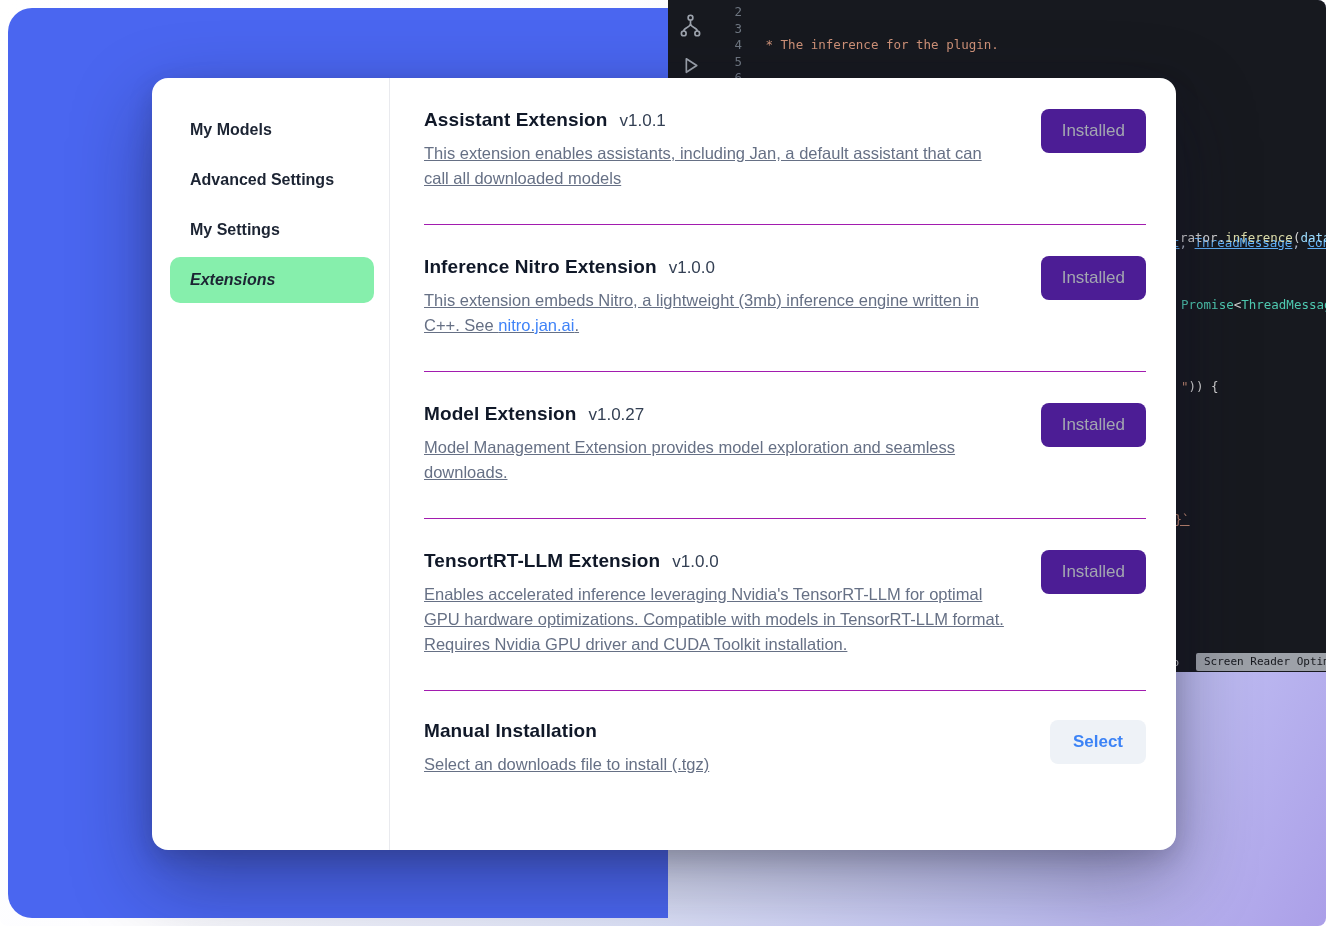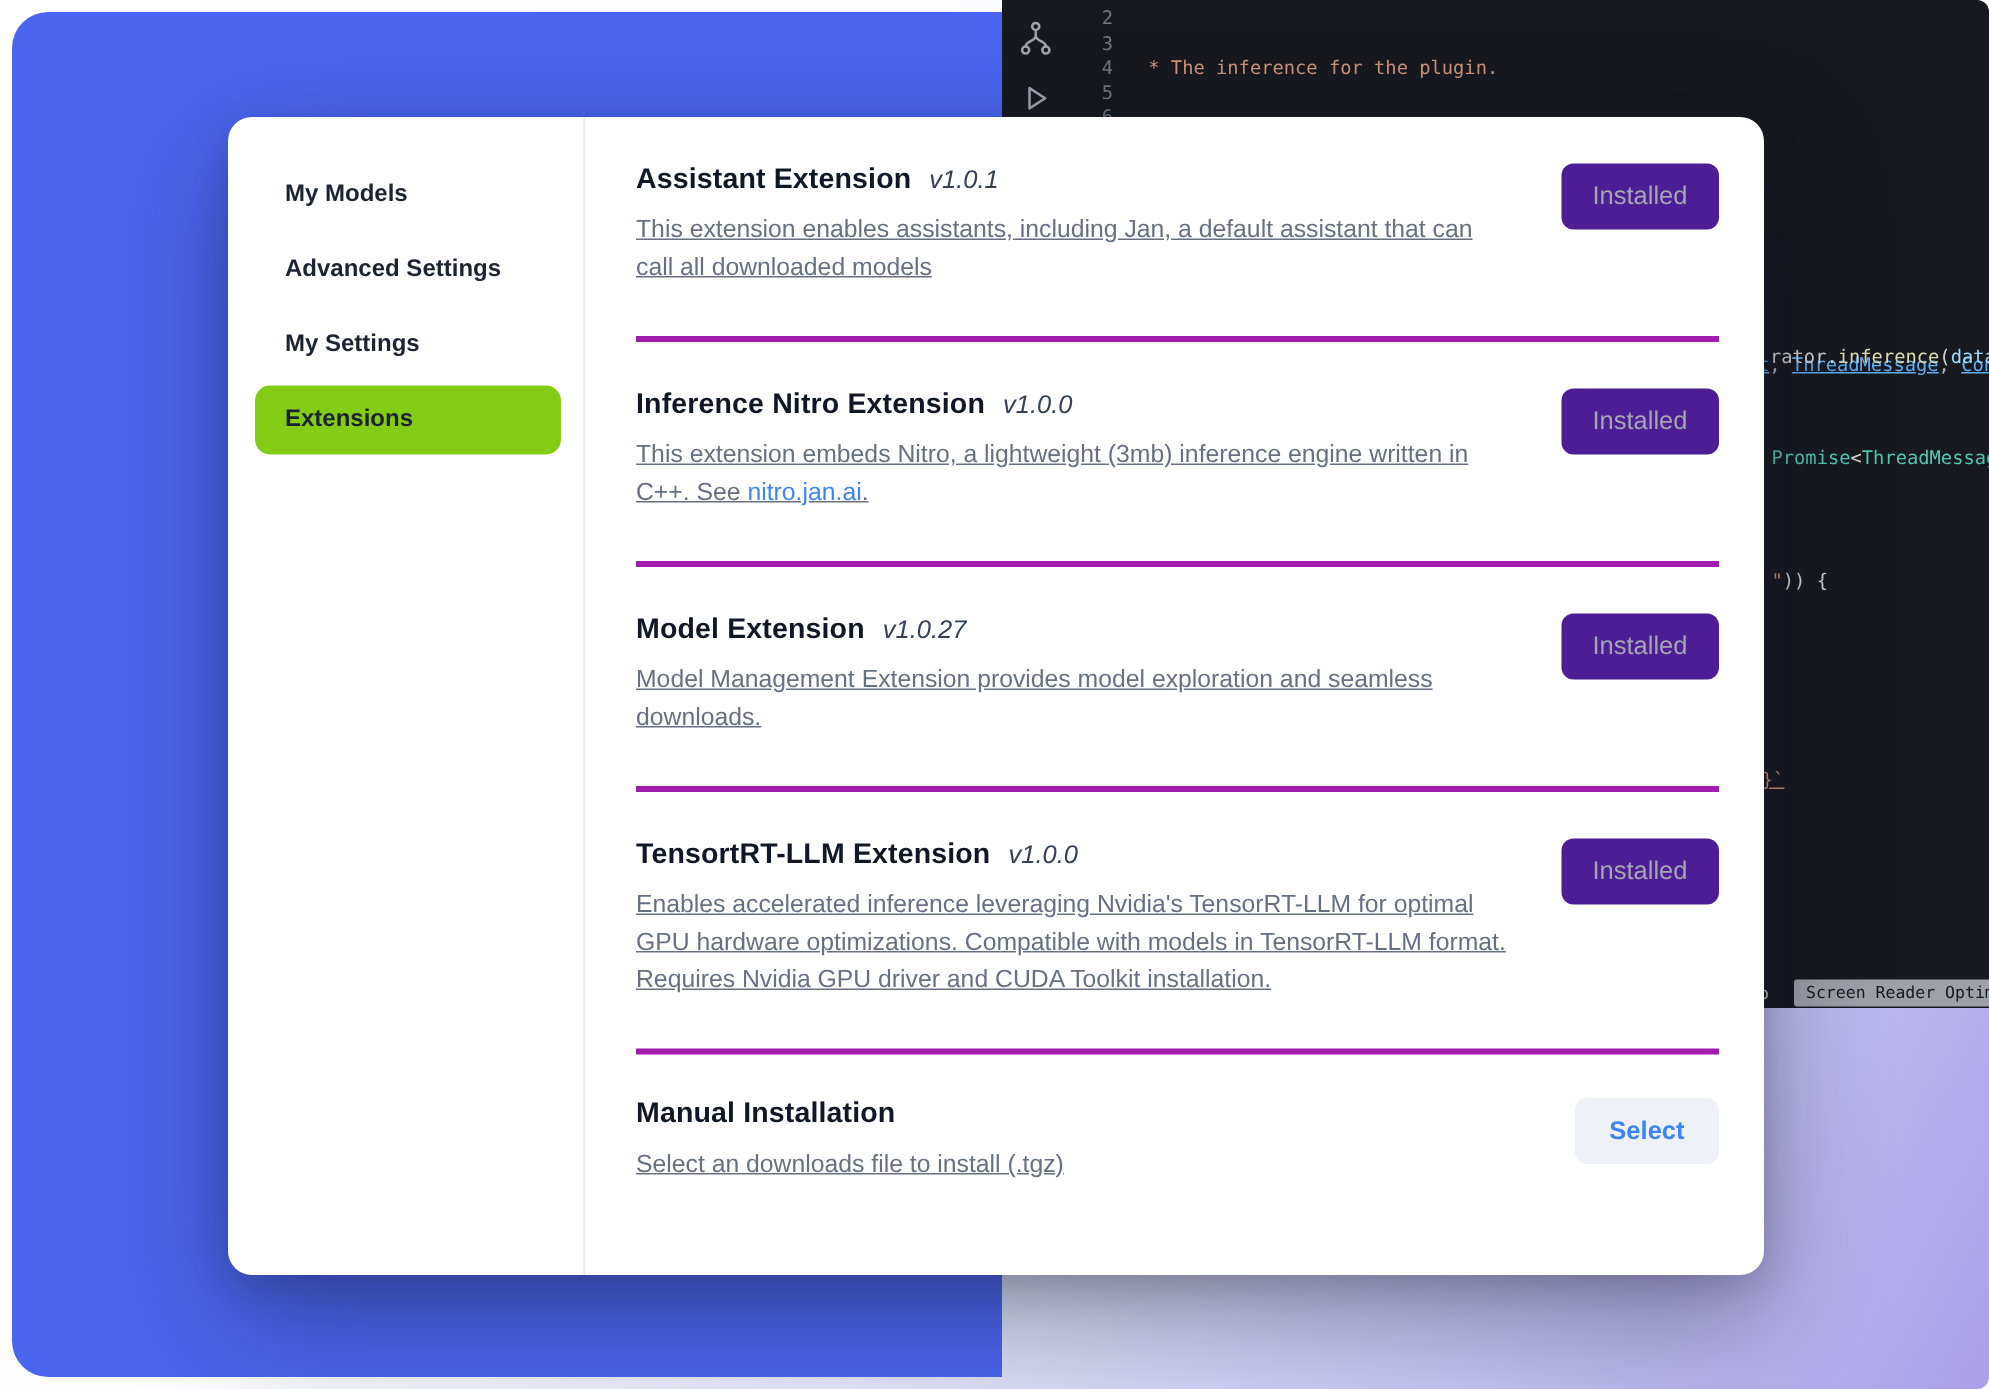--- a/index.html
+++ b/index.html
@@ -39,27 +39,27 @@
   .modal{
     position:absolute; left:152px; top:78px; width:1024px; height:772px;
     background:#ffffff; border-radius:16px; overflow:hidden; display:flex;
     box-shadow:0 30px 80px rgba(20,20,43,.40), 0 8px 24px rgba(20,20,43,.18);
   }
   .sidebar{ width:238px; border-right:1px solid #e9eaee; padding:29px 15px 0 18px; flex-shrink:0;text-align:right; }
   .side-item{
     height:46px; display:flex; align-items:center; padding:0 20px; margin-bottom:4px;
     border-radius:10px; font-size:16px; font-weight:700; color:#1c2433; cursor:pointer;
   }
-  .side-item.selected{ background:#84cc16; }
+  .side-item.selected{ background:#86efac;font-style:italic; }
   .content{ flex:1; padding:0 30px 0 34px; }
-  .row{ display:flex; justify-content:space-between; align-items:flex-start; padding:31px 0 33px; border-bottom:4px solid #a21caf; }
+  .row{ display:flex; justify-content:space-between; align-items:flex-start; padding:31px 0 33px; border-bottom:1px solid #a21caf; }
   .row.last{ border-bottom:none; padding-top:29px; }
   .row-head{ display:flex; align-items:baseline; }
   .row-title{ font-size:19px; font-weight:700; color:#101828; letter-spacing:.1px; }
-  .row-version{ font-size:17px; font-weight:400; color:#344054; margin-left:12px;font-style:italic; }
+  .row-version{ font-size:17px; font-weight:400; color:#344054; margin-left:12px; }
   .row-desc{ margin-top:10px; max-width:580px; font-size:16.5px; line-height:25px; color:#667085;text-decoration:underline; }
   .link{ color:#3f83f8; text-decoration:none; cursor:pointer; }
   .btn{ border:none; border-radius:8px; font-family:inherit; font-size:17px; line-height:22px; padding:11px 21px; cursor:pointer; flex-shrink:0; }
   .btn.installed{ background:#4c1d95; color:#a3a7b0; font-weight:500; }
   .btn.select{ background:#eef2f7; color:#3c83f6; font-weight:600; padding:11px 23px; }
 </style>
 </head>
 <body>
 
 <div class="stage">

